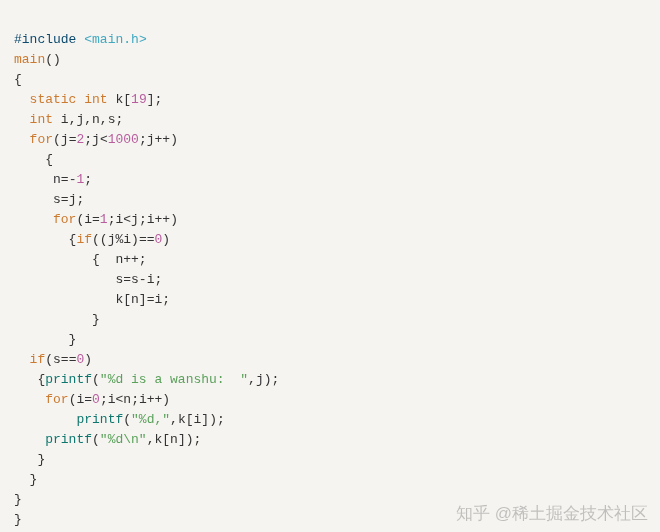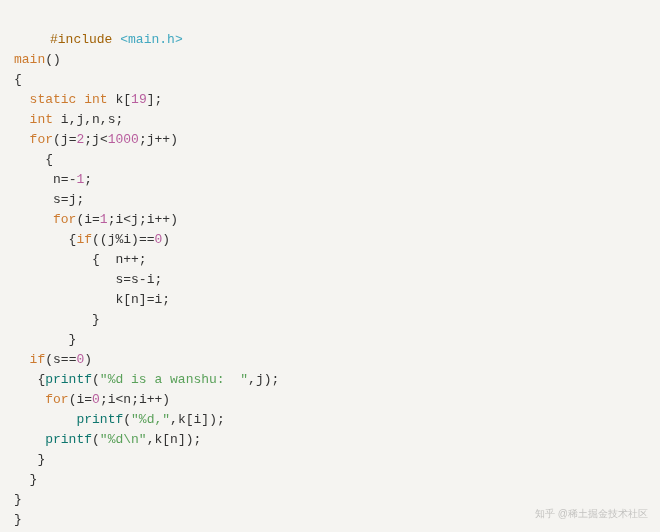--- a/index.html
+++ b/index.html
@@ -10,35 +10,35 @@
     font-family: Consolas, "Courier New", monospace;
     font-size: 13px;
     line-height: 20px;
     overflow: hidden;
   }
   .code-area {
     padding: 10px 10px 10px 14px;
     white-space: pre;
     color: #333;
   }
-  .tok-pre   { color: #a16207; margin-left: 36px; }   
+  .tok-pre   { color: #0c4a6e; }   
   .tok-inc   { color: #42a8c0; }   
   .tok-kw    { color: #cc7a2f; }   
   .tok-punct { color: #333333; }
   .tok-id    { color: #333333; }
   .tok-num   { color: #b85e9e; }   
   .tok-op    { color: #333333; }
   .tok-fn    { color: #0f766e; }   
   .tok-str   { color: #5aa15a; }
   .watermark {
     position: absolute;
     right: 12px; bottom: 8px;
     color: rgba(0,0,0,0.22);
     font-family: sans-serif;
-    font-size: 10px;
+    font-size: 17px;
     pointer-events: none;
   }
 </style>
 </head>
 <body>
 
 <div class="code-area">
 <span class="tok-pre">#include</span><span> </span><span class="tok-inc">&lt;</span><span class="tok-inc">main</span><span class="tok-inc">.</span><span class="tok-inc">h</span><span class="tok-inc">&gt;</span>
 <span class="tok-kw">main</span><span class="tok-punct">()</span>
 <span class="tok-punct">{</span>

